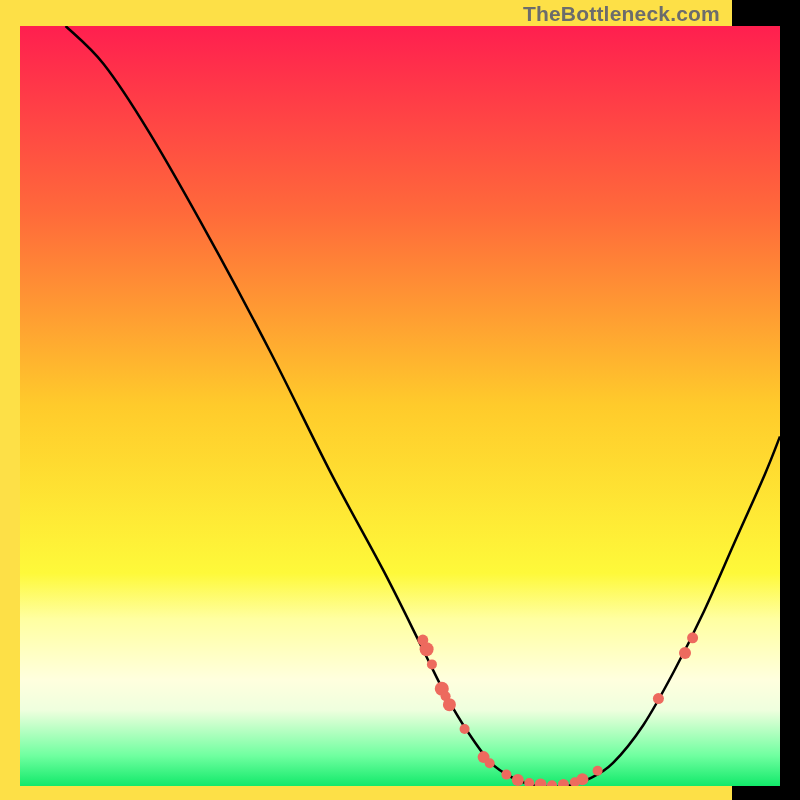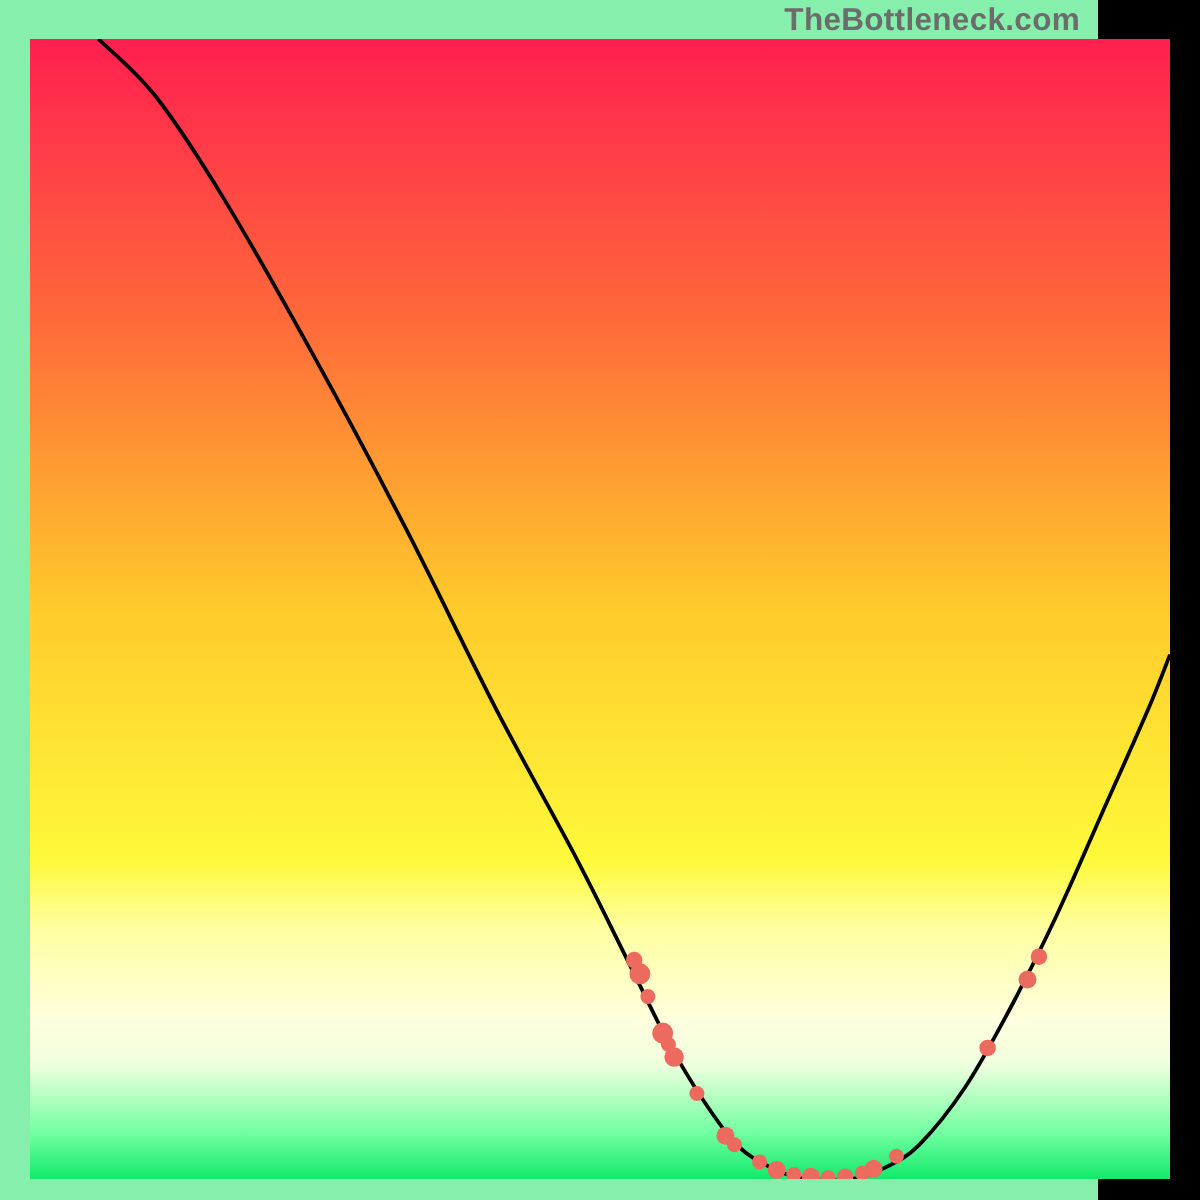--- a/index.html
+++ b/index.html
@@ -8,21 +8,21 @@
     background: #000;
     width: 800px;
     height: 800px;
     overflow: hidden;
     font-family: Arial, Helvetica, sans-serif;
   }
   .container {
     position: relative;
     width: 732px;
     height: 800px;
-    background: #86efac;
+    background: #fde047;
   }
   .watermark {
     position: absolute;
     top: 2px;
     right: 12px;
     color: #6c6c6c;
     font-size: 21px;
     font-weight: 600;
     letter-spacing: 0.2px;
     z-index: 10;

